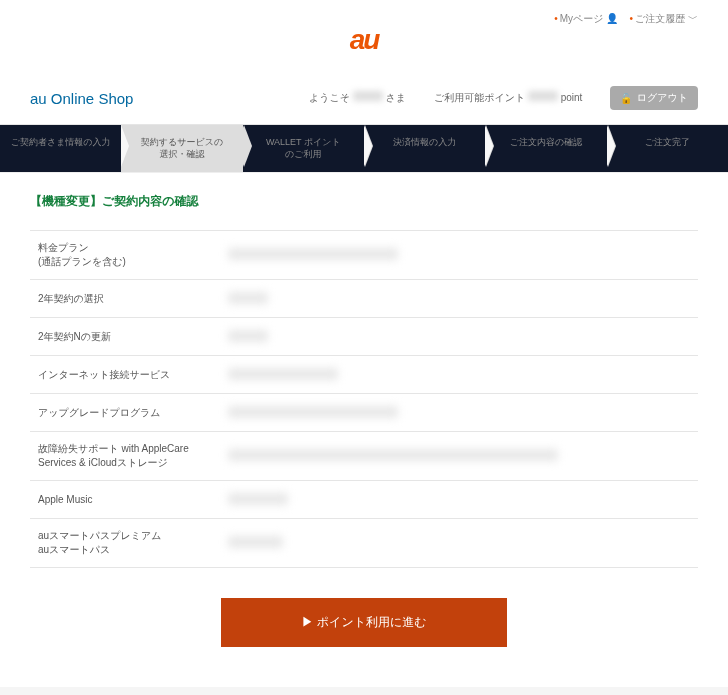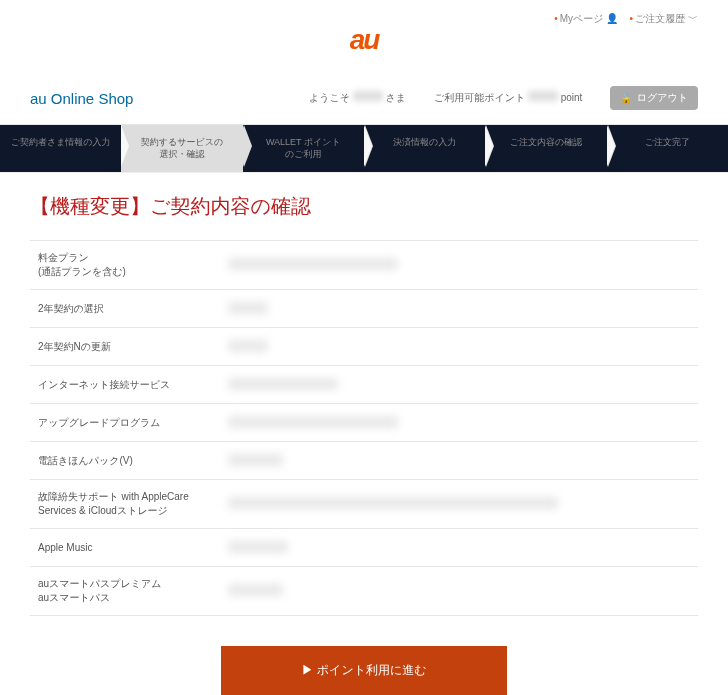--- a/index.html
+++ b/index.html
@@ -16,21 +16,21 @@
 .blur{filter:blur(3px);background:#ddd;display:inline-block;width:30px;height:10px;border-radius:2px}
 .logout-btn{background:#aaa;color:#fff;padding:5px 10px;border-radius:4px;font-size:10px;display:flex;align-items:center;gap:4px;cursor:pointer}
 .steps{display:flex;background:#0f172a;padding:0;font-size:9px;color:#888;border-bottom:1px solid #eee}
 .step{flex:1;padding:12px 8px;text-align:center;position:relative;line-height:1.3}
 .step::after{content:"";position:absolute;right:-8px;top:0;border-left:8px solid #f8f8f8;border-top:21px solid transparent;border-bottom:21px solid transparent;z-index:2}
 .step::before{content:"";position:absolute;right:-9px;top:0;border-left:8px solid #ddd;border-top:21px solid transparent;border-bottom:21px solid transparent;z-index:1}
 .step:last-child::after,.step:last-child::before{display:none}
 .step.active{background:#ddd;color:#555}
 .step.active::after{border-left-color:#ddd}
 .content{padding:20px 30px}
-.page-title{font-size:20px;font-weight:400;margin-bottom:20px;color:#b91c1c}
+.page-title{font-size:12px;font-weight:700;margin-bottom:20px;color:#15803d}
 .tbl{width:100%;border-top:1px solid #e5e5e5}
 .row{display:flex;border-bottom:1px solid #e5e5e5;min-height:38px;align-items:center}
 .lbl{width:190px;padding:10px 8px;font-size:10px;color:#555;line-height:1.4}
 .val{flex:1;padding:10px 8px}
 .blurval{filter:blur(4px);background:#e8e8e8;height:12px;border-radius:2px;display:inline-block}
 .cta{text-align:center;padding:30px 0 20px}
 .cta-btn{background:#c2410c;color:#fff;padding:16px 80px;font-size:12px;border:none;cursor:pointer}
 </style>
 </head>
 <body>
@@ -87,24 +87,20 @@
         </div>
         <div class="row">
           <div class="lbl" style="white-space: pre-line;">インターネット接続サービス</div>
           <div class="val"><span class="blurval" style="width: 110px;"></span></div>
         </div>
         <div class="row">
           <div class="lbl" style="white-space: pre-line;">アップグレードプログラム</div>
           <div class="val"><span class="blurval" style="width: 170px;"></span></div>
         </div>
         <div class="row">
-          <div class="lbl" style="white-space: pre-line;">電話きほんパック(V)</div>
-          <div class="val"><span class="blurval" style="width: 55px;"></span></div>
-        </div>
-        <div class="row">
           <div class="lbl" style="white-space: pre-line;">故障紛失サポート with AppleCare Services &amp; iCloudストレージ</div>
           <div class="val"><span class="blurval" style="width: 330px;"></span></div>
         </div>
         <div class="row">
           <div class="lbl" style="white-space: pre-line;">Apple Music</div>
           <div class="val"><span class="blurval" style="width: 60px;"></span></div>
         </div>
         <div class="row">
           <div class="lbl" style="white-space: pre-line;">auスマートパスプレミアム
 auスマートパス</div>

